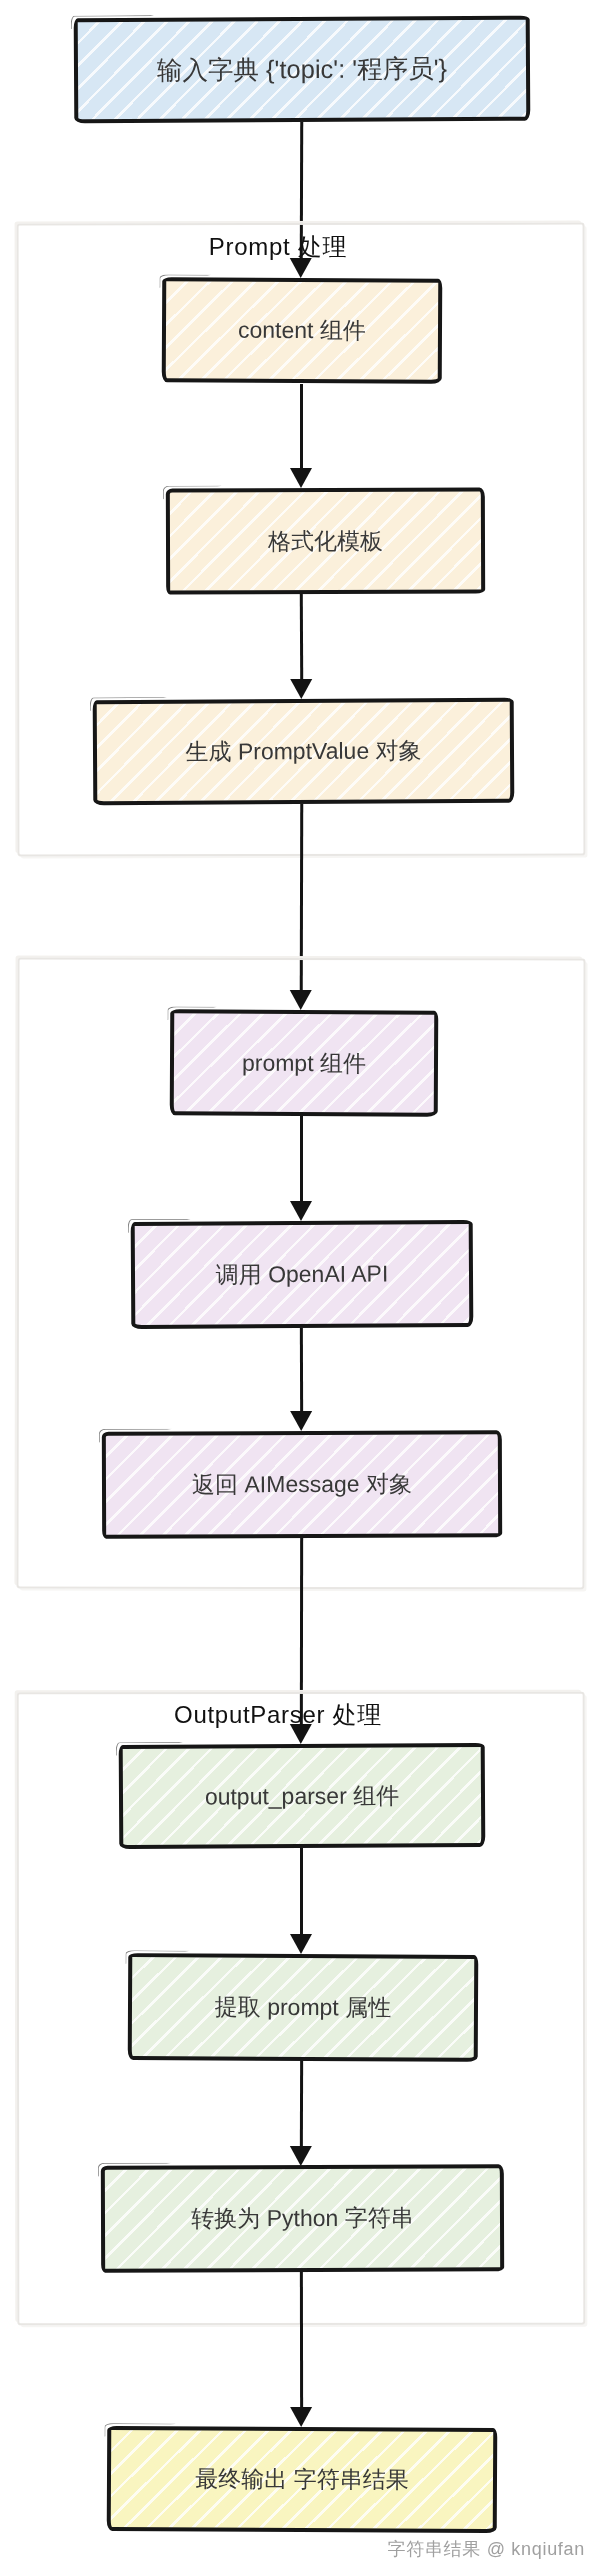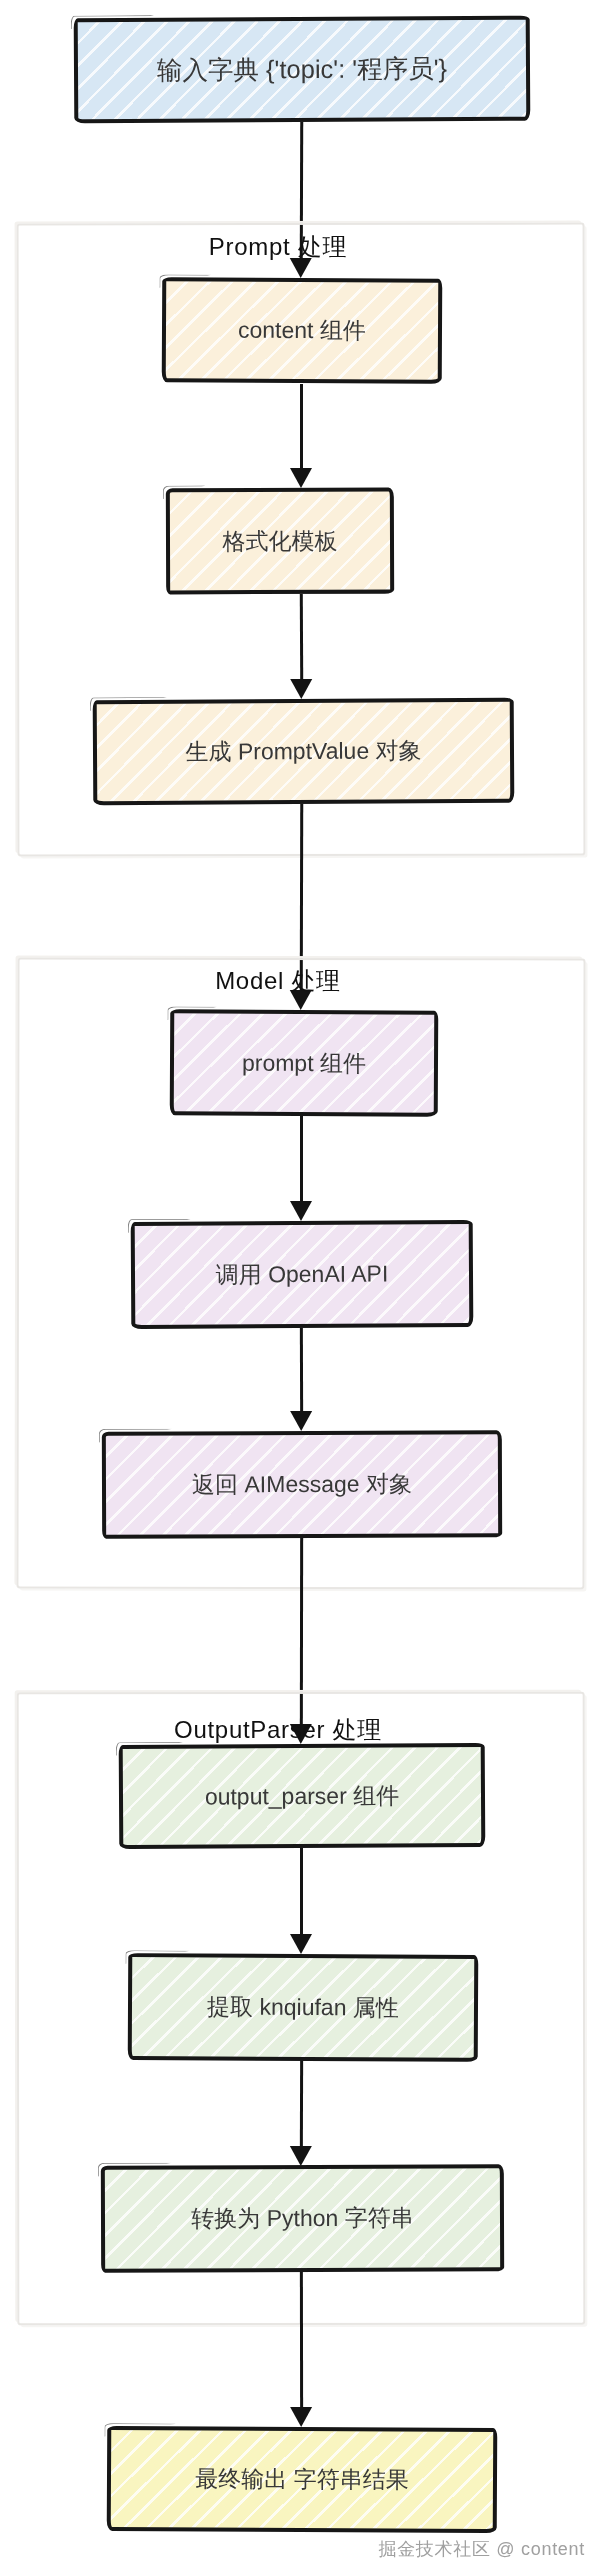--- a/index.html
+++ b/index.html
@@ -36,21 +36,21 @@
   .g2{top:958px;height:631px;transform:rotate(0.1deg);}
   .g3{top:1692px;height:633px;transform:rotate(-0.06deg);}
 
   .group-title{
     position:absolute;left:0;width:556px;text-align:center;
     font-size:24px;font-weight:400;color:var(--group_title_text);
     letter-spacing:0.7px;
   }
   .t1{top:231px;}
   .t2{top:965px;}
-  .t3{top:1699px;margin-top:15px;}
+  .t3{top:1699px;}
 
   
   .box{
     position:absolute;
     border:4px solid var(--box_border);
     display:flex;align-items:center;justify-content:center;
     font-size:23px;color:var(--box_text);
     text-align:center;white-space:nowrap;
   }
   .box.r1{border-radius:4px 9.4px 5.4px 10.7px / 9.4px 4px 10.7px 5.4px;transform:rotate(-0.35deg);}
@@ -70,21 +70,21 @@
       rgba(255,255,255,0.8) 13.4px, rgba(255,255,255,0.8) 16px);
   }
   .blue  {background-color:var(--input_fill);}
   .peach {background-color:var(--prompt_fill);}
   .purple{background-color:var(--model_fill);}
   .green {background-color:var(--parser_fill);}
   .yellow{background-color:var(--final_fill);}
 
   .b-input {left:74px;top:17px;  width:456px;height:105px;font-size:25.5px;}
   .b-p1    {left:162px;top:278px; width:280px;height:105px;}
-  .b-p2    {left:166px;top:488px; width:228px;height:106px;}
+  .b-p2    {left:166px;top:488px; width:319px;height:106px;}
   .b-p3    {left:93px;top:699px;width:421px;height:105px;}
   .b-m1    {left:170px;top:1010px;width:268px;height:106px;}
   .b-m2    {left:131px;top:1221px;width:342px;height:107px;}
   .b-m3    {left:102px;top:1431px;width:400px;height:107px;}
   .b-o1    {left:119px;top:1744px;width:366px;height:104px;}
   .b-o2    {left:128px;top:1954px;width:350px;height:107px;}
   .b-o3    {left:101px;top:2165px;width:403px;height:107px;}
   .b-final {left:107px;top:2427px;width:390px;height:105px;}
 
   
@@ -141,21 +141,20 @@
   </div>
   <div class="arrow a3"></div>
 
   <div class="box peach hatch r1 b-p3">
     <span>生成 PromptValue 对象</span>
   </div>
 
   <div class="arrow a4"></div>
 
   <div class="group g2"></div>
-  <div class="group-title t2">Model 处理</div>
 
   <div class="box purple hatch r2 b-m1">
     <span>prompt 组件</span>
   </div>
   <div class="arrow a5"></div>
 
   <div class="box purple hatch r1 b-m2">
     <span>调用 OpenAI API</span>
   </div>
   <div class="arrow a6"></div>
@@ -168,30 +167,30 @@
 
   <div class="group g3"></div>
   <div class="group-title t3">OutputParser 处理</div>
 
   <div class="box green hatch r1 b-o1">
     <span>output_parser 组件</span>
   </div>
   <div class="arrow a8"></div>
 
   <div class="box green hatch r2 b-o2">
-    <span>提取 knqiufan 属性</span>
+    <span>提取 prompt 属性</span>
   </div>
   <div class="arrow a9"></div>
 
   <div class="box green hatch r3 b-o3">
     <span>转换为 Python 字符串</span>
   </div>
 
   <div class="arrow a10"></div>
 
   <div class="box yellow hatch r2 b-final">
     <span>最终输出 字符串结果</span>
   </div>
 
-  <div class="watermark">掘金技术社区 @ content</div>
+  <div class="watermark">字符串结果 @ knqiufan</div>
 
 </div>
 
 
 </body></html>

